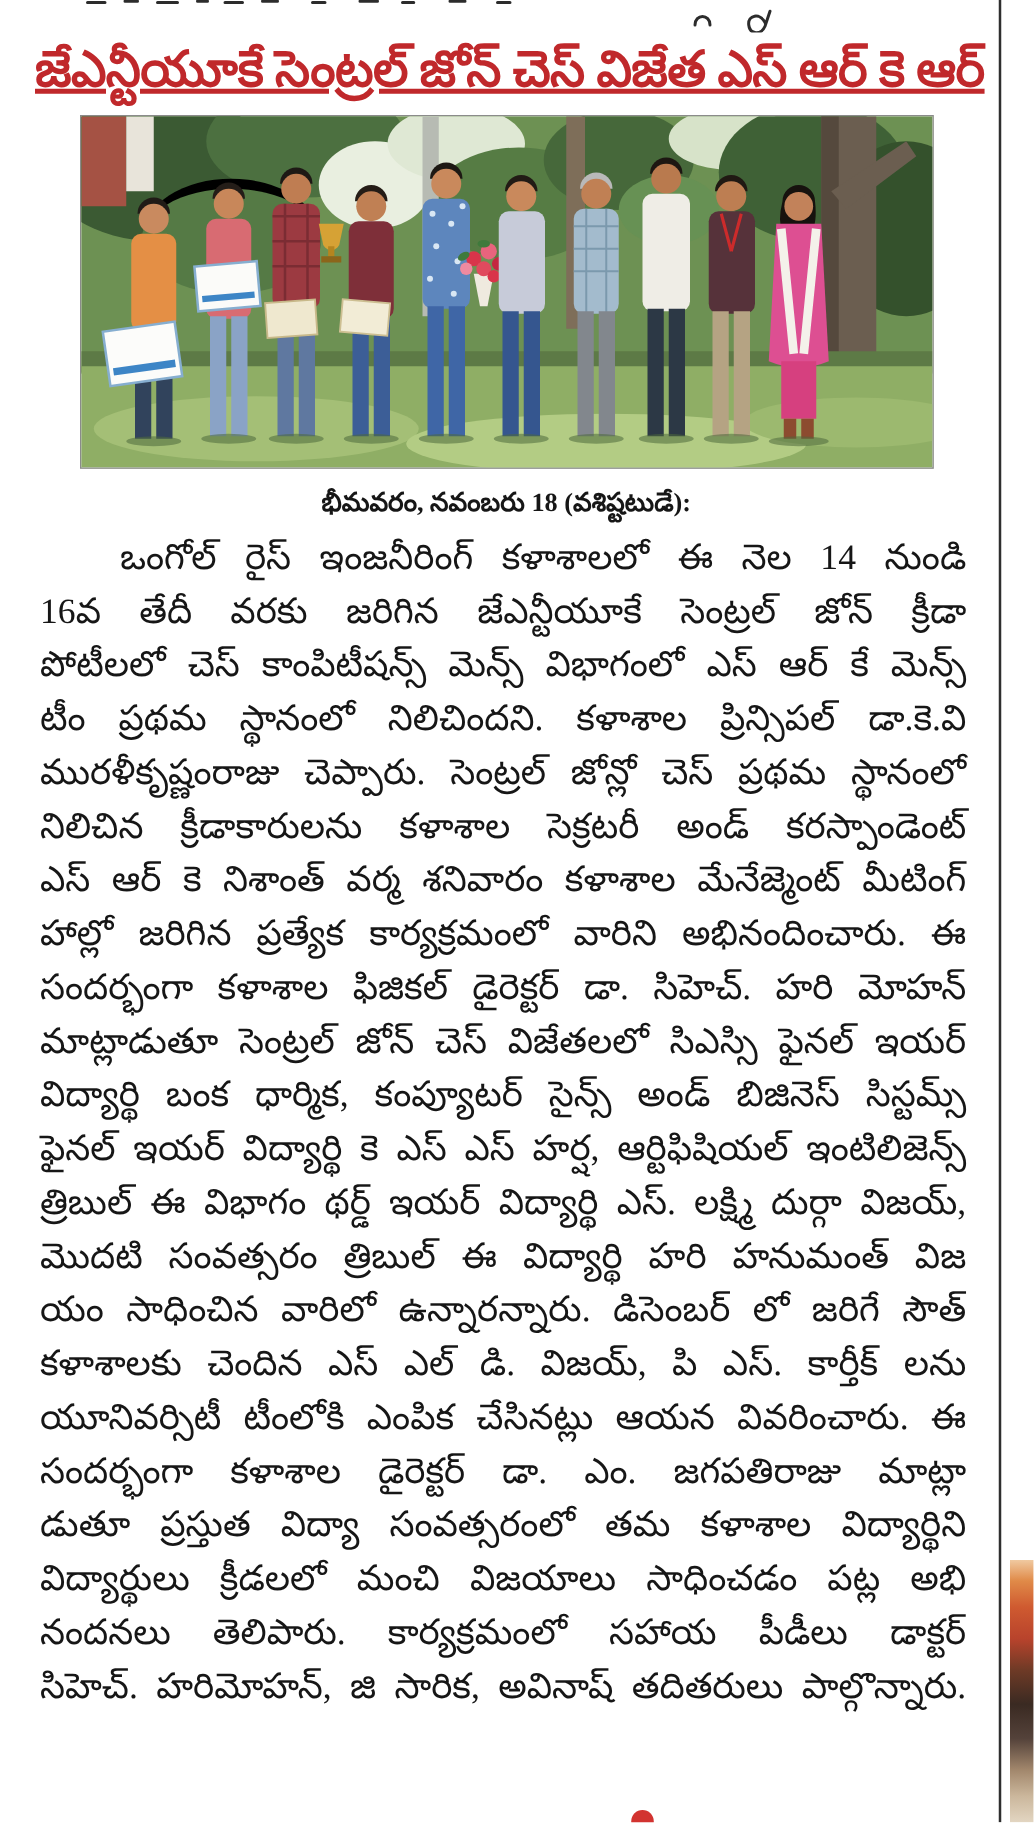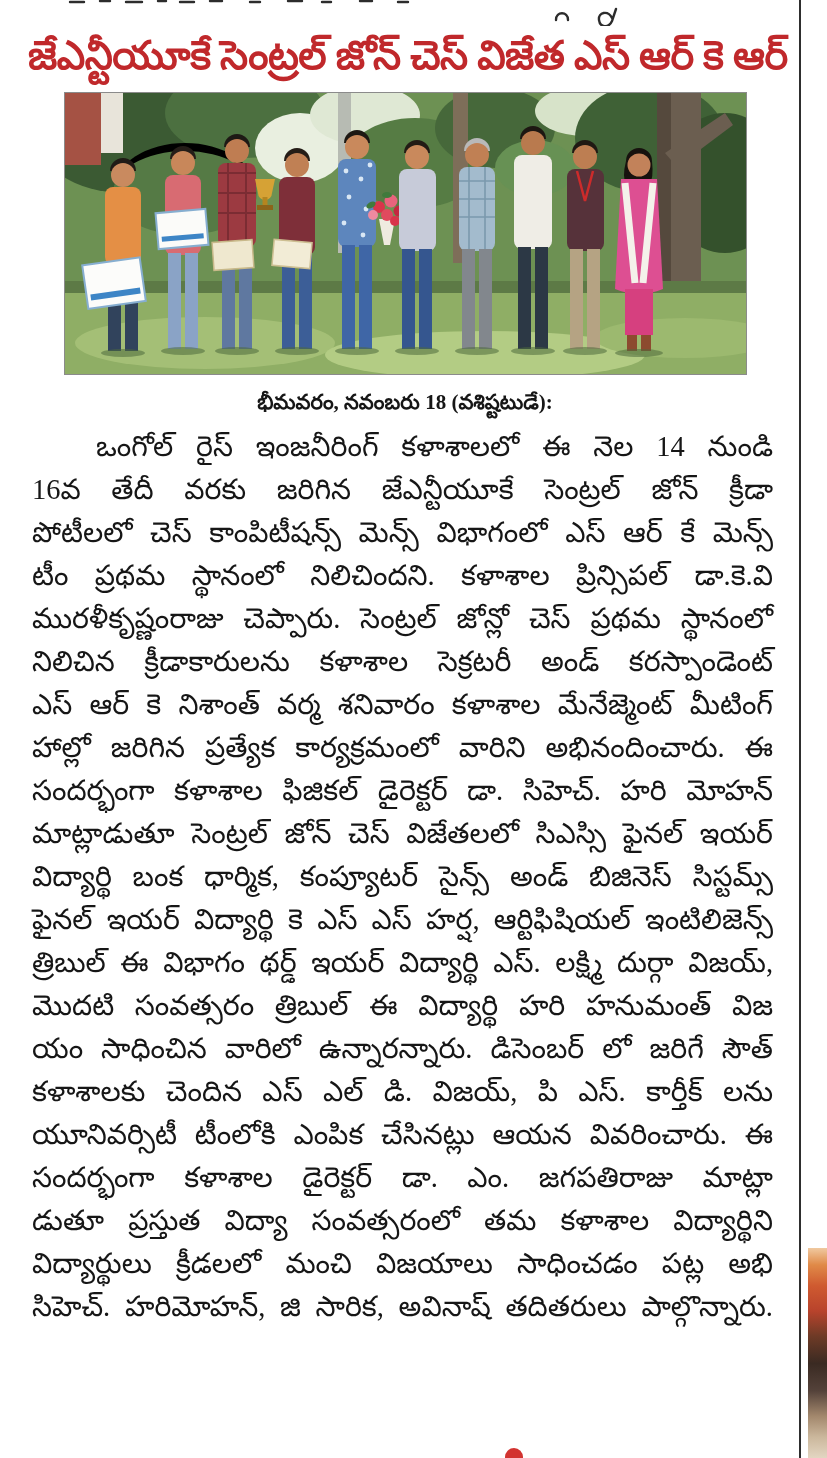--- a/index.html
+++ b/index.html
@@ -61,21 +61,21 @@
 <div id="page" style="color: rgb(22, 22, 22);">
 
   <svg id="top-fragment" viewBox="0 0 660 26" aria-hidden="true">
     <g stroke="#2c2c2c" stroke-width="2.4" fill="none" stroke-linecap="round">
       <path d="M10 2 h14 M40 1 h10 M66 2 h16 M98 1 h8 M120 2 h14 M150 1 h12 M190 2 h10 M228 1 h14 M262 2 h9 M300 1 h12 M338 2 h10"></path>
       <path d="M496 20 c0,-9 12,-9 12,0"></path>
       <path d="M552 18 c-4,-8 -14,-6 -13,2 c1,8 10,8 13,1 l4,-12"></path>
     </g>
   </svg>
 
-  <div id="headline" style="color:#c0282b;">జేఎన్టీయూకే సెంట్రల్ జోన్ చెస్ విజేత ఎస్ ఆర్ కె ఆర్</div>
+  <div id="headline" style="color:#c0282b;text-decoration:underline;">జేఎన్టీయూకే సెంట్రల్ జోన్ చెస్ విజేత ఎస్ ఆర్ కె ఆర్</div>
 
   <div id="photo-frame">
     <svg width="681" height="281" viewBox="0 0 681 281">
 
       <rect x="0" y="0" width="681" height="281" fill="#b9cba8"></rect>
       <g>
         <rect x="0" y="0" width="681" height="205" fill="#6d9153"></rect>
         <ellipse cx="60" cy="40" rx="90" ry="60" fill="#3b5a33"></ellipse>
         <ellipse cx="180" cy="20" rx="80" ry="45" fill="#4c7040"></ellipse>
         <ellipse cx="235" cy="55" rx="45" ry="35" fill="#e9efe0"></ellipse>
@@ -266,20 +266,21 @@
       <div class="body-line">విద్యార్థి బంక ధార్మిక, కంప్యూటర్ సైన్స్ అండ్ బిజినెస్ సిస్టమ్స్</div>
       <div class="body-line">ఫైనల్ ఇయర్ విద్యార్థి కె ఎస్ ఎస్ హర్ష, ఆర్టిఫిషియల్ ఇంటిలిజెన్స్</div>
       <div class="body-line">త్రిబుల్ ఈ విభాగం థర్డ్ ఇయర్ విద్యార్థి ఎస్. లక్ష్మి దుర్గా విజయ్,</div>
       <div class="body-line">మొదటి సంవత్సరం త్రిబుల్ ఈ విద్యార్థి హరి హనుమంత్ విజ</div>
       <div class="body-line">యం సాధించిన వారిలో ఉన్నారన్నారు. డిసెంబర్ లో జరిగే సౌత్</div>
       <div class="body-line">కళాశాలకు చెందిన ఎస్ ఎల్ డి. విజయ్, పి ఎస్. కార్తీక్ లను</div>
       <div class="body-line">యూనివర్సిటీ టీంలోకి ఎంపిక చేసినట్లు ఆయన వివరించారు. ఈ</div>
       <div class="body-line">సందర్భంగా కళాశాల డైరెక్టర్ డా. ఎం. జగపతిరాజు మాట్లా</div>
       <div class="body-line">డుతూ ప్రస్తుత విద్యా సంవత్సరంలో తమ కళాశాల విద్యార్థిని</div>
       <div class="body-line">విద్యార్థులు క్రీడలలో మంచి విజయాలు సాధించడం పట్ల అభి</div>
+      <div class="body-line">నందనలు తెలిపారు. కార్యక్రమంలో సహాయ పీడీలు డాక్టర్</div>
       <div class="body-line">సిహెచ్. హరిమోహన్, జి సారిక, అవినాష్ తదితరులు పాల్గొన్నారు.</div>
     </div>
 
   <div id="column-rule" style="background: rgb(46, 46, 46);"></div>
 
   <div id="adjacent-photo-sliver"></div>
 
   <div id="bottom-red-dot"></div>
 
 </div>

